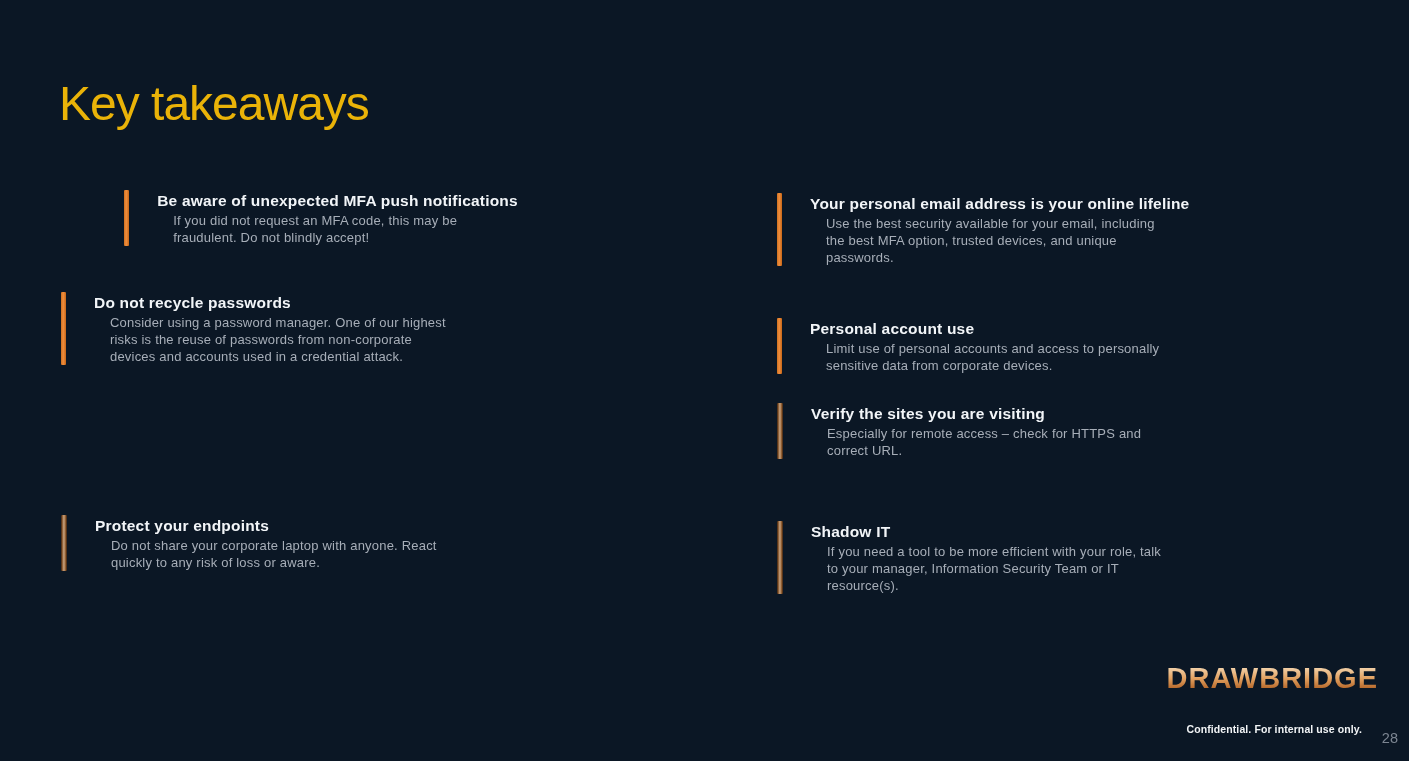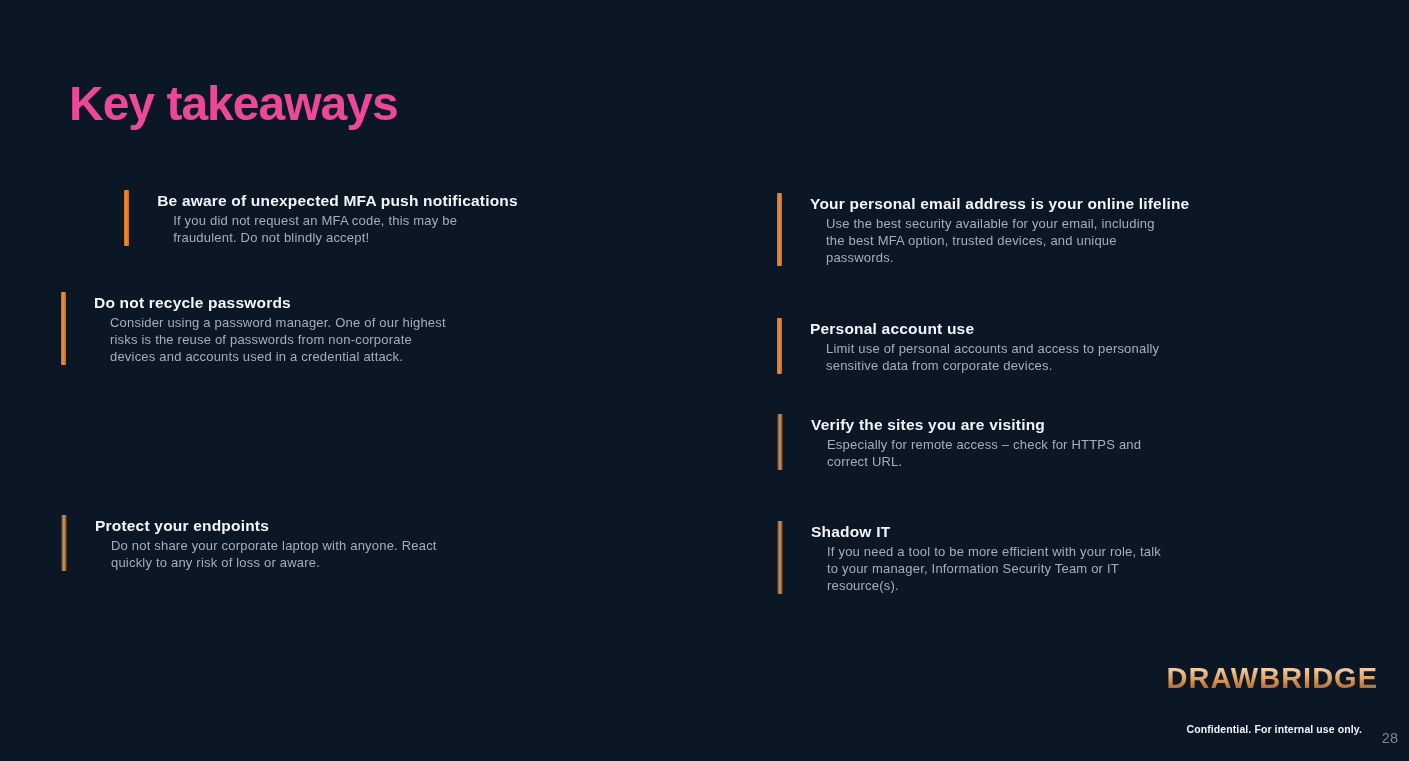--- a/index.html
+++ b/index.html
@@ -4,23 +4,23 @@
 <style>
   html,body{margin:0;padding:0;background:#0b1725;}
   .slide{
     position:relative;
     width:1409px;height:761px;
     background:#0b1725;
     overflow:hidden;
     font-family:"Liberation Sans",sans-serif;
   }
   .title{
-    position:absolute;left:69px;top:78px;
-    font-size:48px;font-weight:700;letter-spacing:-1px;
-    color:#ec4899;line-height:1.1;
+    position:absolute;left:59px;top:78px;
+    font-size:48px;font-weight:400;letter-spacing:-1px;
+    color:#eab308;line-height:1.1;
   }
   .takeaway{
     position:absolute;
     display:flex;align-items:stretch;gap:28px;
   }
   .bar{flex:0 0 auto;border-radius:1px;}
   .bar.bright{
     width:5px;
     background:linear-gradient(90deg,#d0701e 0%,#f08e3e 45%,#c96717 100%);
   }
@@ -38,21 +38,21 @@
     line-height:17px;letter-spacing:.2px;
     white-space:pre-line;
     margin-left:16px;
   }
   .pos-l1{left:61px;top:190px;width:520px;justify-content:center;}
   .pos-l2{left:61px;top:292px;width:520px;}
   .pos-l3{left:61px;top:413px;width:520px;}
   .pos-l4{left:61px;top:515px;width:520px;}
   .pos-r1{left:777px;top:193px;width:490px;}
   .pos-r2{left:777px;top:318px;width:490px;}
-  .pos-r3{left:777px;top:414px;width:490px;}
+  .pos-r3{left:777px;top:403px;width:490px;}
   .pos-r4{left:777px;top:521px;width:490px;}
   .logo{
     position:absolute;right:31px;top:662px;
     font-size:29px;font-weight:700;letter-spacing:1px;
     color:#e08a3e;
     background:linear-gradient(180deg,#f3d4ae 15%,#e2a160 50%,#a8561a 90%);
     -webkit-background-clip:text;background-clip:text;
     -webkit-text-fill-color:transparent;
   }
   .confidential{

